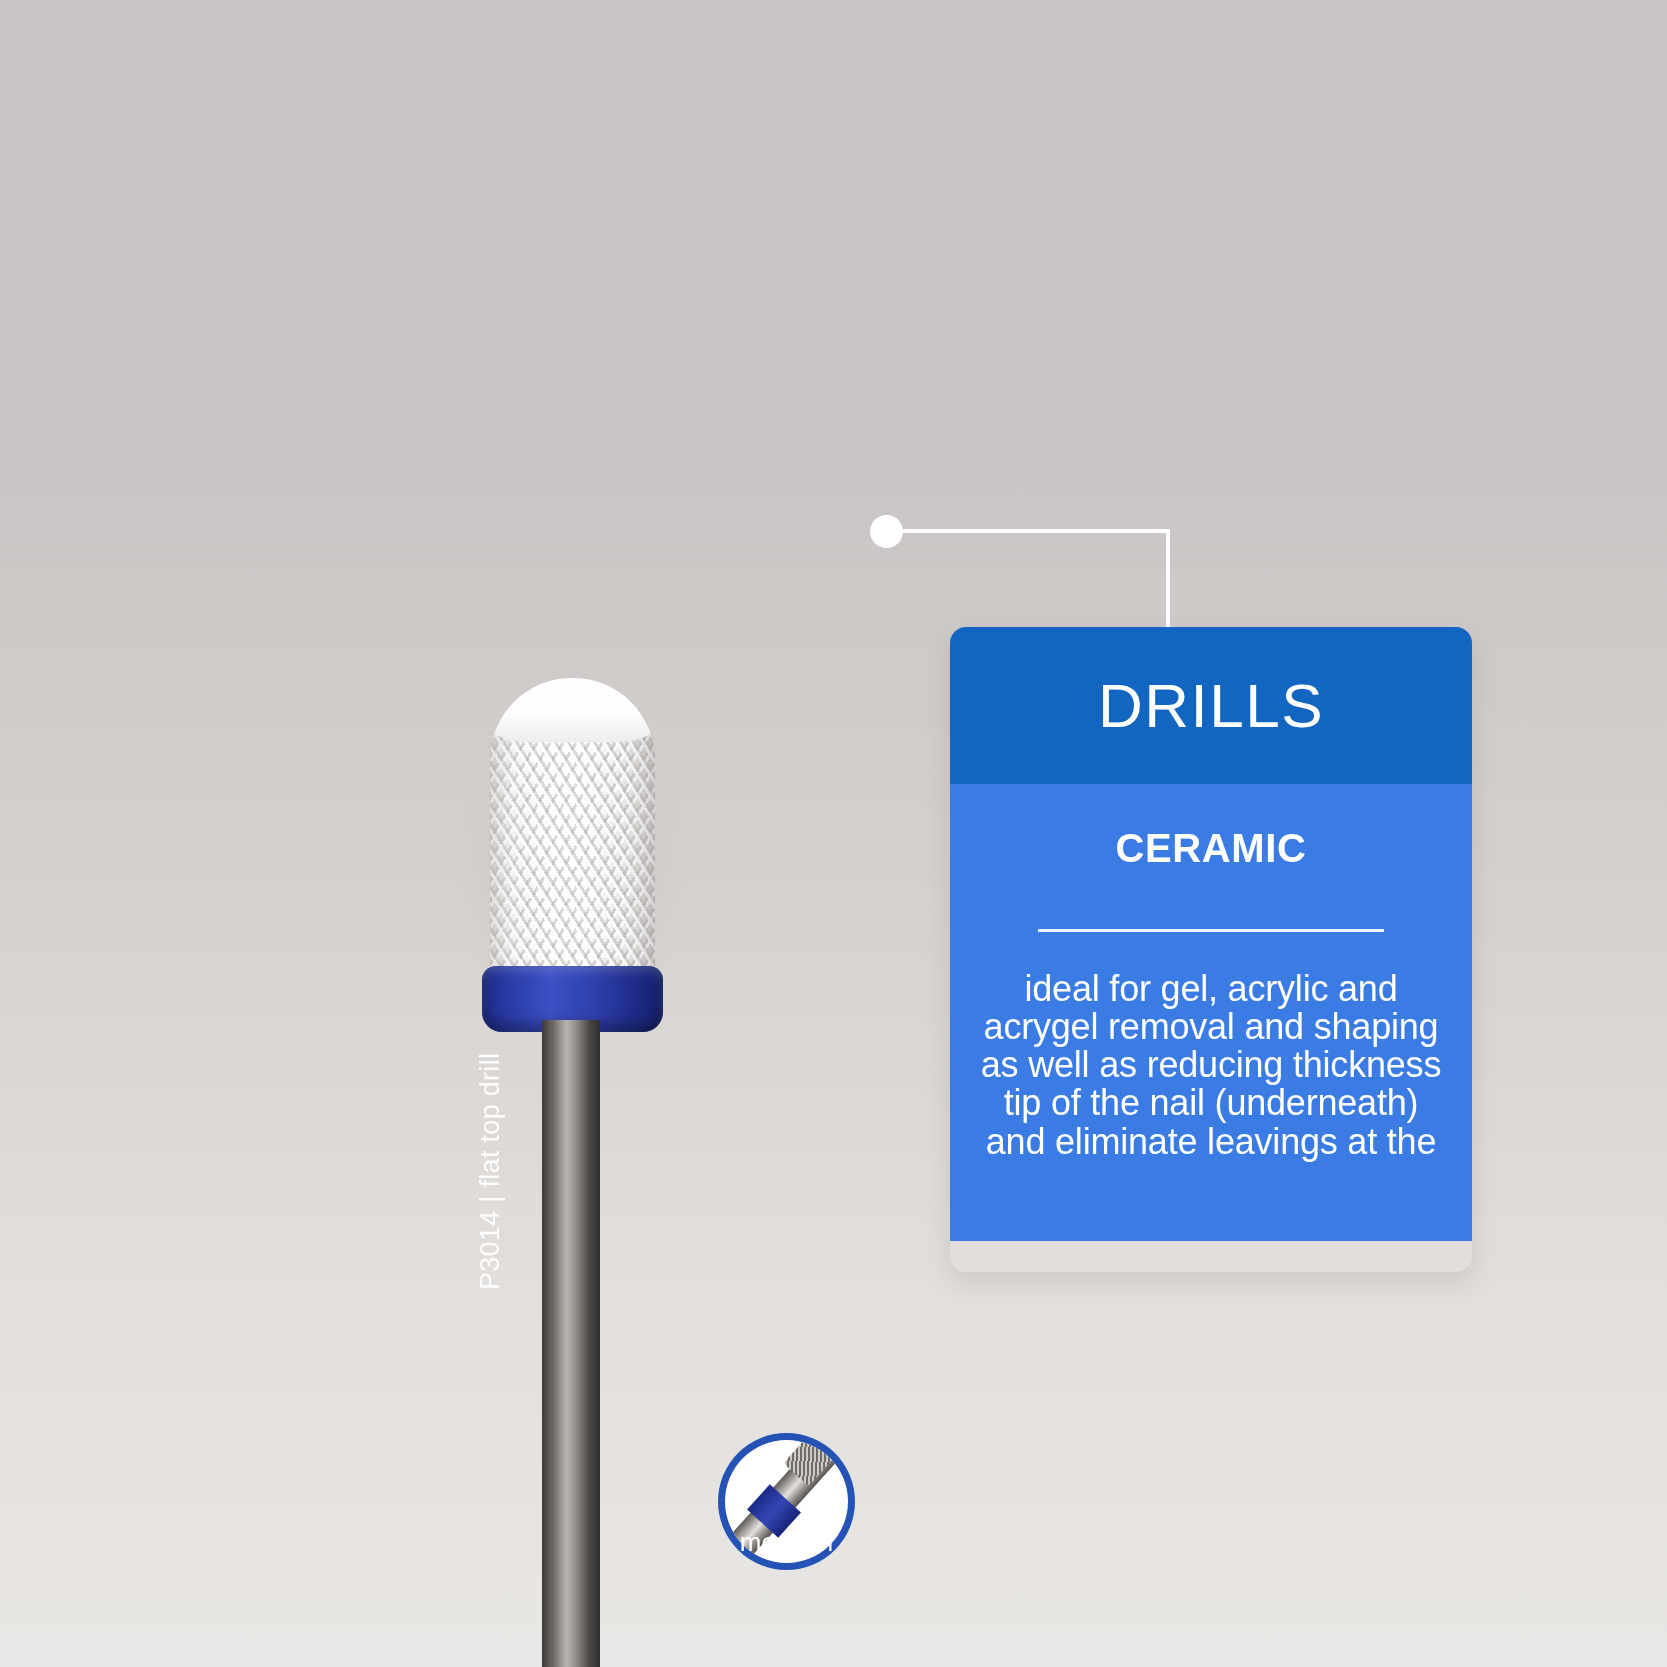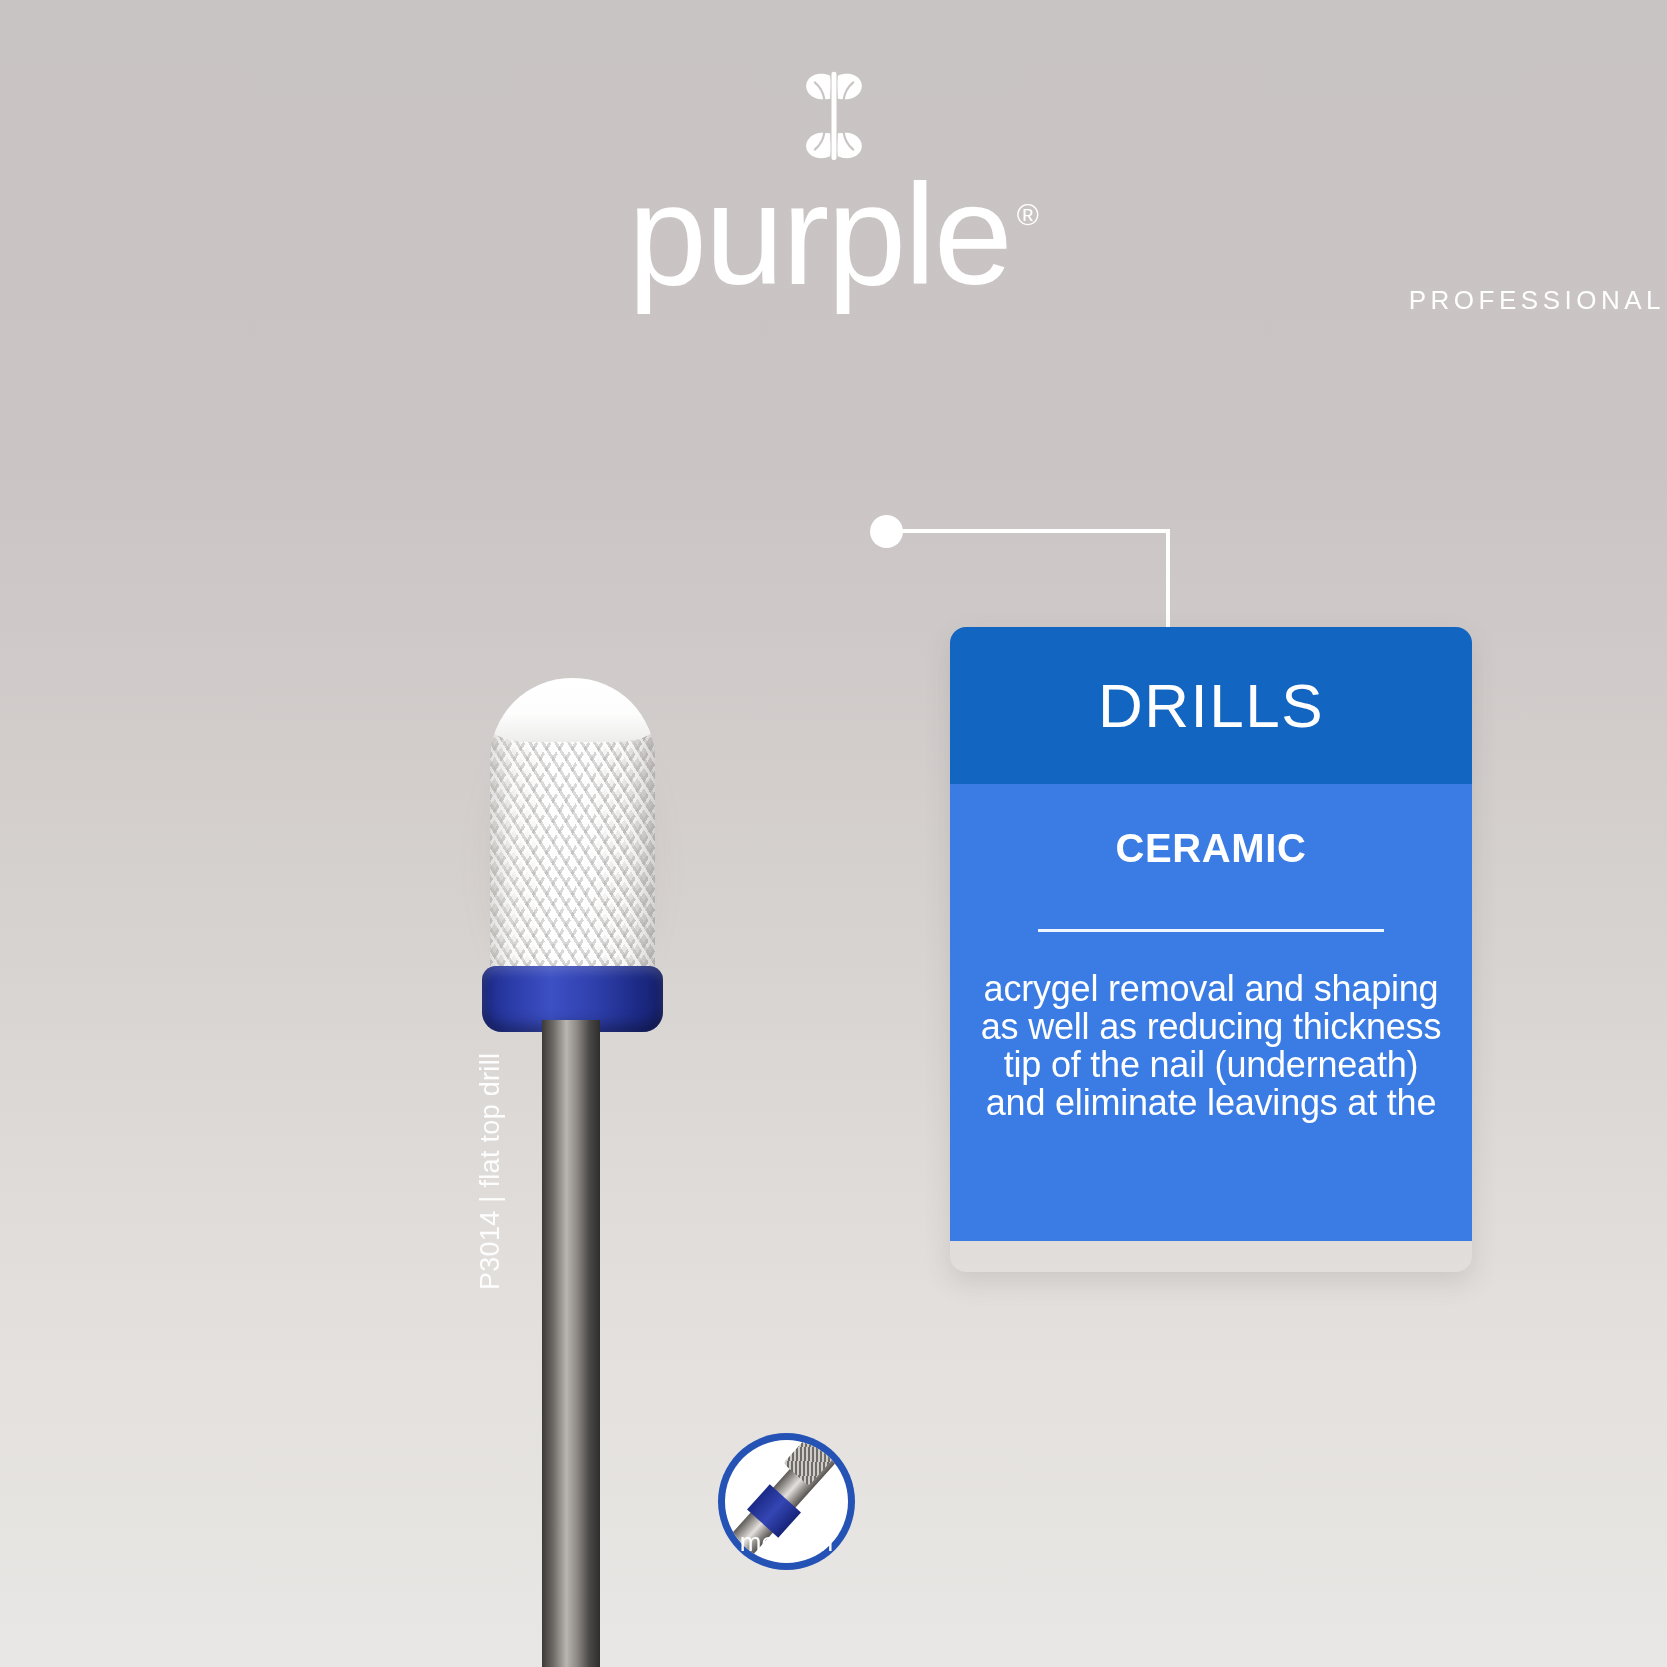--- a/index.html
+++ b/index.html
@@ -134,42 +134,20 @@
     position:absolute;left:0;right:0;bottom:8px;height:40px;
     display:flex;align-items:center;justify-content:center;
     color:#ffffff;font-size:26px;font-weight:400;letter-spacing:.2px;
   }
 </style>
 </head>
 <body>
 
 <div class="stage">
 
-  <div class="logo">
-    <svg class="logo-mark" viewBox="0 0 100 100">
-      <g fill="#ffffff">
-        <path d="M46 8c-9-4-20-2-24 6-3 7 1 14 8 17 4 2 10 2 16 1 0-8 1-17 0-24z"></path>
-        <path d="M54 8c9-4 20-2 24 6 3 7-1 14-8 17-4 2-10 2-16 1 0-8-1-17 0-24z"></path>
-        <path d="M46 92c-9 4-20 2-24-6-3-7 1-14 8-17 4-2 10-2 16-1 0 8 1 17 0 24z"></path>
-        <path d="M54 92c9 4 20 2 24-6 3-7-1-14-8-17-4-2-10-2-16-1 0 8-1 17 0 24z"></path>
-        <rect x="47.4" y="4" width="5.2" height="92" rx="2.6"></rect>
-      </g>
-      <g fill="none" stroke="#c9c4c4" stroke-width="2.2" stroke-linecap="round">
-        <path d="M30 15c6 5 9 11 10 18"></path>
-        <path d="M70 15c-6 5-9 11-10 18"></path>
-        <path d="M30 85c6-5 9-11 10-18"></path>
-        <path d="M70 85c-6-5-9-11-10-18"></path>
-      </g>
-    </svg>
-    <div class="logo-word">
-      <span class="logo-word-text">purple</span>
-      <span class="logo-reg">®</span>
-    </div>
-    <div class="logo-sub">PROFESSIONAL</div>
-  </div>
 
   <div class="product">
     <div class="bit-shadow"></div>
     <div class="bit-head">
       <div class="knurl"></div>
       <div class="bit-dome"></div>
     </div>
     <div class="collar"></div>
     <div class="shank"></div>
   </div>
@@ -183,20 +161,21 @@
   </div>
 
   <div class="card">
     <div class="card-head">
       <span class="card-head-title">DRILLS</span>
     </div>
     <div class="card-body">
       <div class="card-sub">CERAMIC</div>
       <div class="card-rule"></div>
       <div class="card-desc">
+        <div>ideal for gel, acrylic and</div>
         <div>acrygel removal and shaping</div>
         <div>as well as reducing thickness</div>
         <div>tip of the nail (underneath)</div>
         <div>and eliminate leavings at the</div>
       </div>
     </div>
   </div>
 
   <div class="badge">
     <div class="badge-ring">

